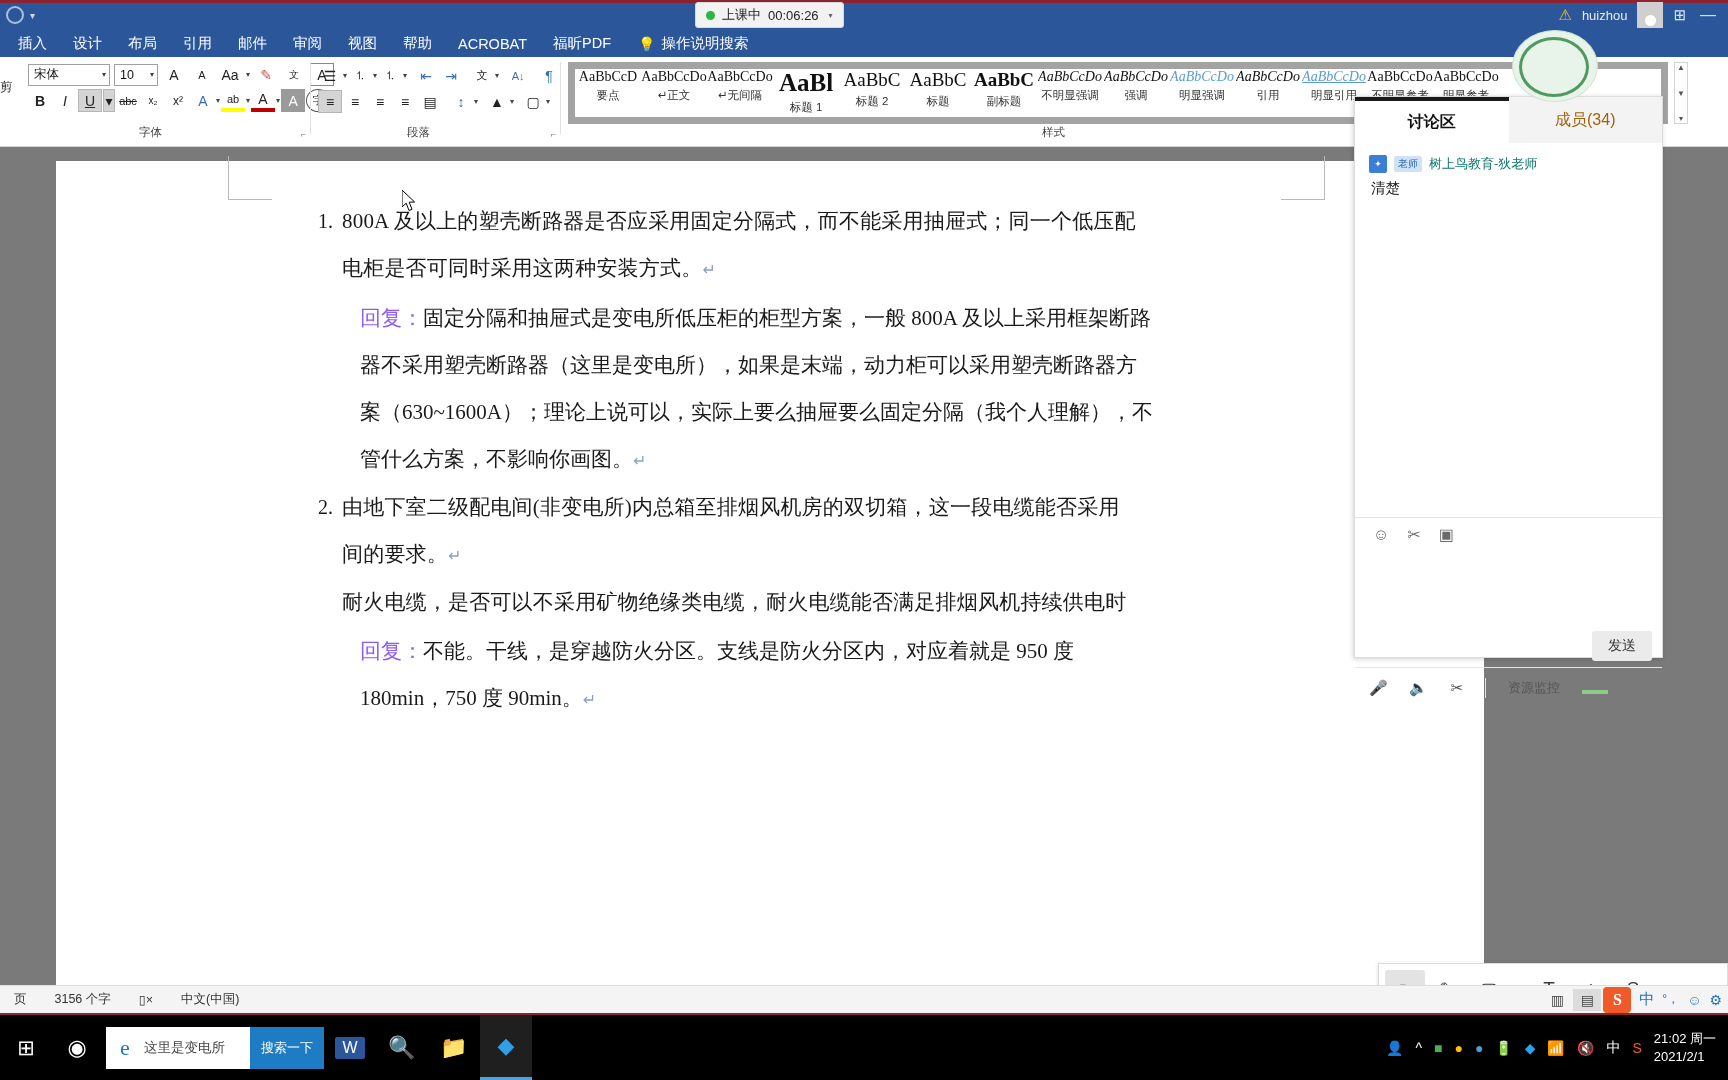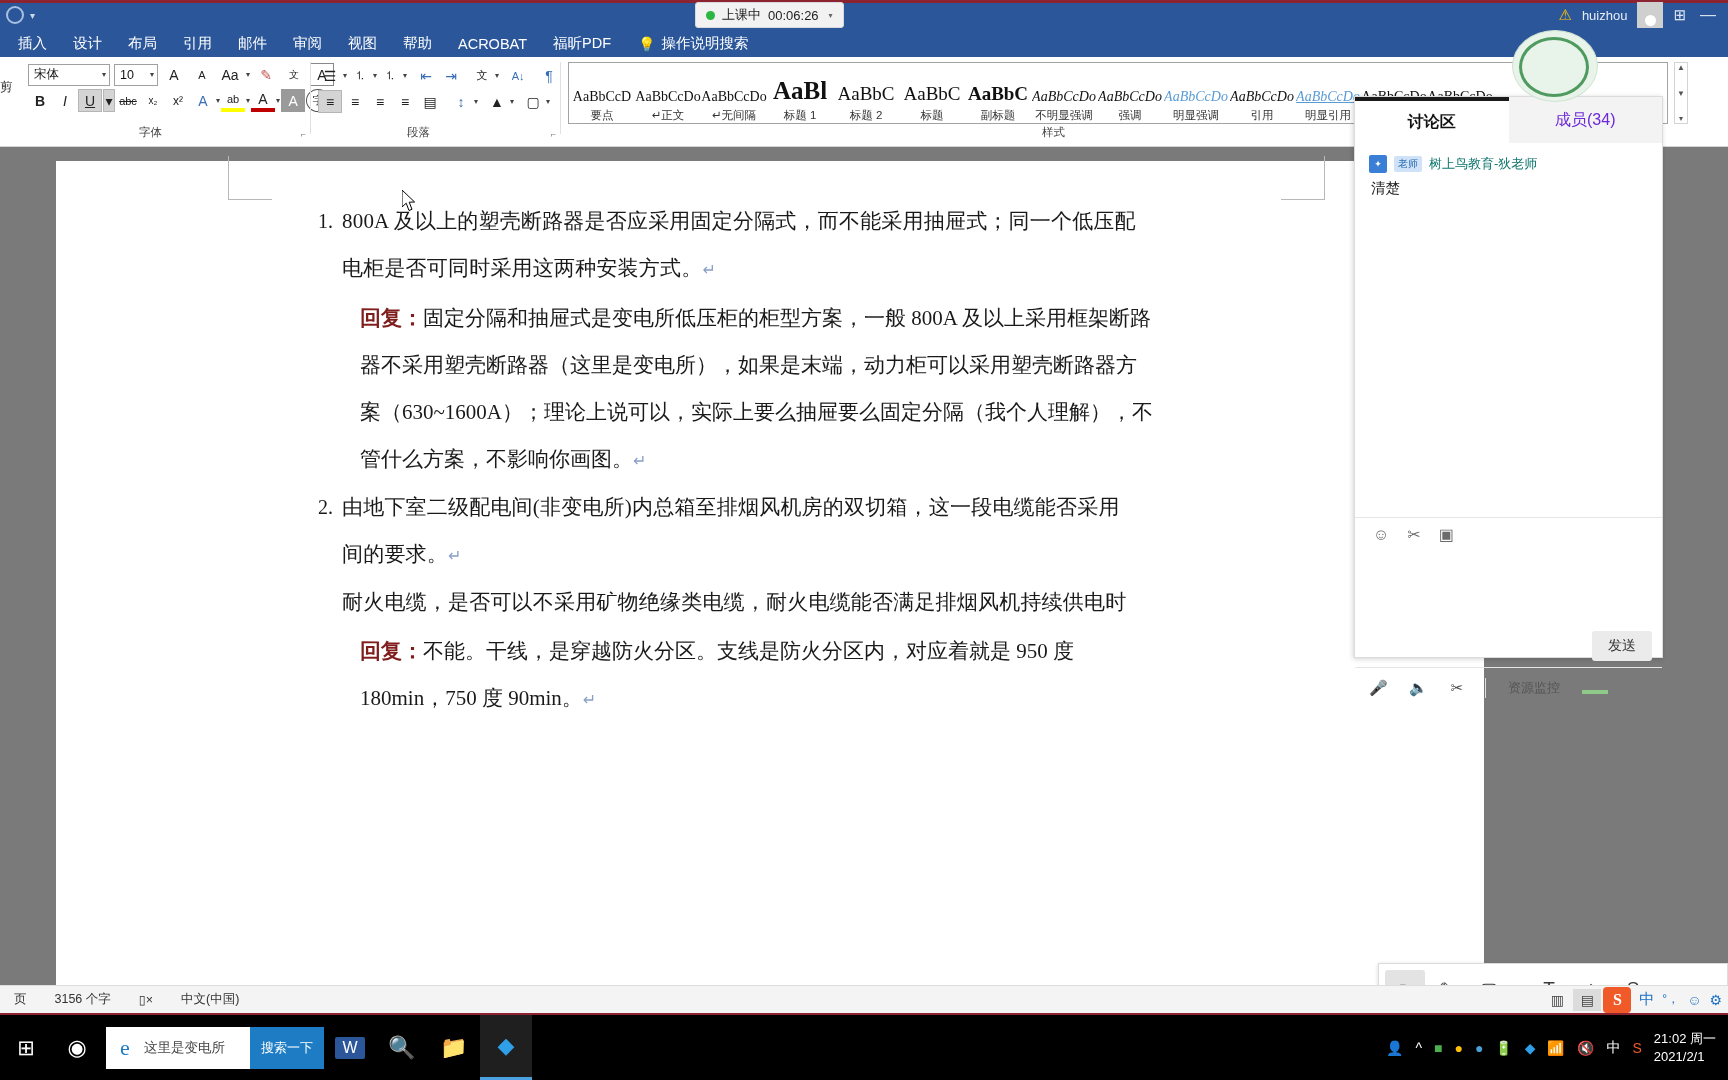--- a/index.html
+++ b/index.html
@@ -95,21 +95,21 @@
   .ico-btn.sel { background:#d4d4d4; border:1px solid #b5b5b5;}
   .font-row2 { position:absolute; left:4px; top:30px; display:flex; align-items:center; gap:1px;}
 
   .para-grp { position: absolute; left: 312px; top: 2px; width: 246px; height: 82px; }
   .para-row1 { position:absolute; left:6px; top:5px; display:flex; align-items:center; gap:1px;}
   .para-row2 { position:absolute; left:6px; top:31px; display:flex; align-items:center; gap:1px;}
 
   .styles-grp { position:absolute; left: 562px; top:2px; right: 0px; height: 82px;}
   .styles-gallery {
     position:absolute; left:6px; top:3px; height: 62px;
-    border:1px solid #a3a3a3; display:flex; align-items:flex-end; background:#fff;
+    border:7px solid #a3a3a3; display:flex; align-items:flex-start; background:#fff;
     width: 1100px; overflow:hidden;
   }
   .style-item {
     width: 66px; display:flex; flex-direction:column; align-items:center; justify-content:center;
     gap: 3px; border-right: 0px;
   }
   .style-prev { font-size: 14px; color:#111; white-space:nowrap; overflow:hidden; font-family:"Liberation Serif", serif;}
   .style-name { font-size: 11.5px; color:#333; white-space:nowrap;}
   .style-item.s-t1 .style-prev { font-size: 25px; font-weight: bold; }
   .style-item.s-t2 .style-prev { font-size: 19px; }
@@ -137,21 +137,21 @@
 
   .doc-body {
     position: absolute; left: 300px; top: 198px; width: 1000px;
     font-family: "Liberation Serif", serif;
     color: #1a1a1a;
   }
   .li { display: flex; margin-bottom: 2px; }
   .li-num { width: 42px; flex: 0 0 42px; font-size: 20px; line-height: 47px; text-align: left; padding-left: 18px;}
   .li-txt { font-size: 21px; line-height: 47px; letter-spacing: 0.2px; }
   .reply { font-size: 21px; line-height: 47px; padding-left: 60px; }
-  .reply .lab { color: #7f1d1d; font-weight: bold; }
+  .reply .lab { color: #8b5cf6; }
   .pilcrow { color: #8aa0c8; font-size: 16px; }
 
   .cursor {
     position: absolute; left: 402px; top: 190px; width: 0; height: 0;
   }
   .cursor svg { display:block; }
 
   
   .statusbar {
     position: absolute; left: 0; top: 985px; width: 1728px; height: 30px;
@@ -183,21 +183,21 @@
   .tb-right { margin-left:auto; display:flex; align-items:center; gap:12px; padding-right:12px; font-size:14px;}
   .tb-clock { font-size:13px; line-height:1.35; text-align:left; }
 
   
   .sidepanel {
     position: absolute; left: 1354px; top: 96px; width: 309px; height: 562px;
     background: #fff; border: 1px solid #dcdcdc; box-shadow: -1px 1px 5px rgba(0,0,0,.18);
   }
   .sp-tabs { display: flex; height: 46px; background:#f3f3f3; }
   .sp-tab { flex:1; display:flex; align-items:center; justify-content:center;
-    font-size: 16px; color:#6d28d9; }
+    font-size: 16px; color:#a16207; }
   .sp-tab.active { background:#fff; color:#111; font-weight:bold; border-top: 4px solid #1a1a1a; }
   .sp-msgs { padding: 12px 14px; height: 374px; }
   .msg-head { display:flex; align-items:center; gap:7px; }
   .msg-ava { width:18px; height:18px; background:#3a7fd5; border-radius:2px;
     display:flex;align-items:center;justify-content:center;color:#fff;font-size:9px;}
   .msg-badge { background:#cfe2f7; color:#2b6cb0; font-size:10px; padding:1px 4px; border-radius:2px;}
   .msg-name { font-size: 13px; color:#0f766e; }
   .msg-body { font-size: 14.5px; color:#222; margin-top:6px; margin-left:2px;}
   .sp-toolrow { border-top: 1px solid #e6e6e6; height: 34px; display:flex; align-items:center;
     gap: 18px; padding-left: 18px; color:#6b6b6b; font-size: 16px;}

